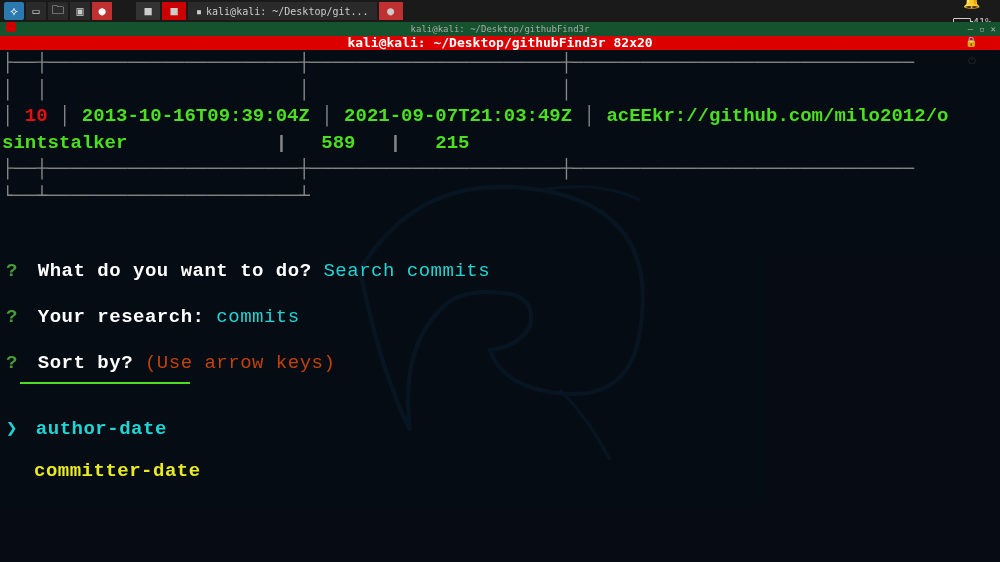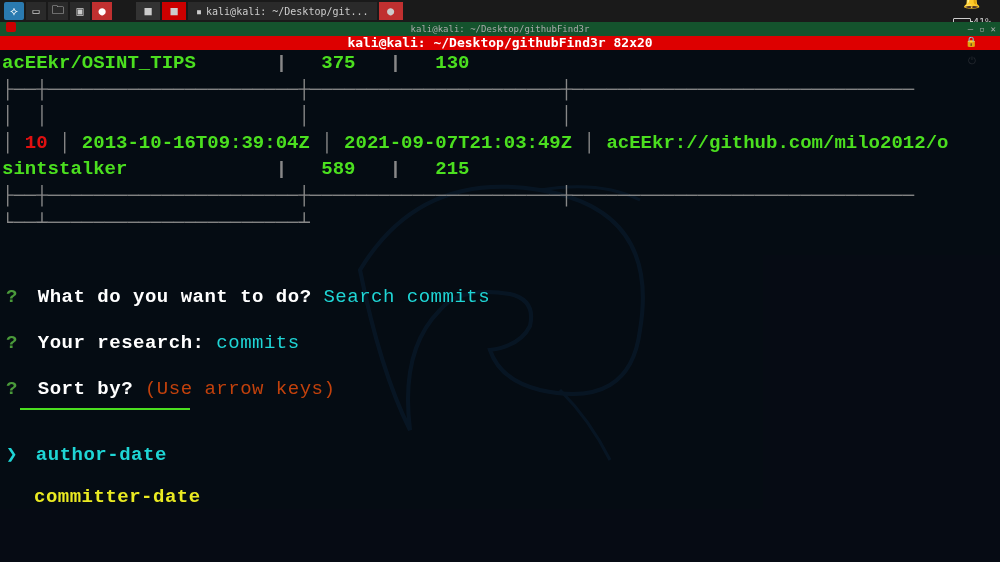--- a/index.html
+++ b/index.html
@@ -170,21 +170,20 @@
 
 <div class="terminal">
 
   <svg class="dragon" viewBox="0 0 200 200">
     <path d="M30 80 Q60 30 120 40 Q180 50 170 110 Q165 150 120 140 Q100 135 95 120 Q110 118 115 108 Q118 95 105 92 Q80 88 70 100 Q50 120 55 160 Q40 130 30 80 Z" fill="none" stroke="#1a5a9a" stroke-width="2"></path>
     <path d="M120 40 Q150 35 170 45 M130 140 Q145 155 155 175" fill="none" stroke="#1a5a9a" stroke-width="1.5"></path>
   </svg>
 
   <div class="terminal-content">
     <div class="tablezone">
-      <div class="tabrow"><span class="green">acEEkr/OSINT_TIPS</span><span>       |   </span><span class="green">375</span><span>   |   </span><span class="green">130</span></div>
       <div class="tabrow">├──┼──────────────────────┼──────────────────────┼──────────────────────────────</div>
       <div class="tabrow">│  │                      │                      │</div>
       <div class="tabrow">│ <span class="red">10</span> │ <span class="green">2013-10-16T09:39:04Z</span> │ <span class="green">2021-09-07T21:03:49Z</span> │ <span class="green">acEEkr://github.com/milo2012/o</span></div>
       <div class="tabrow"><span class="green">sintstalker</span><span>             |   </span><span class="green">589</span><span>   |   </span><span class="green">215</span></div>
       <div class="tabrow">├──┼──────────────────────┼──────────────────────┼──────────────────────────────</div>
       <div class="tabrow">└──┴──────────────────────┴</div>
     </div>
 
     <div style="height:48px"></div>
 

